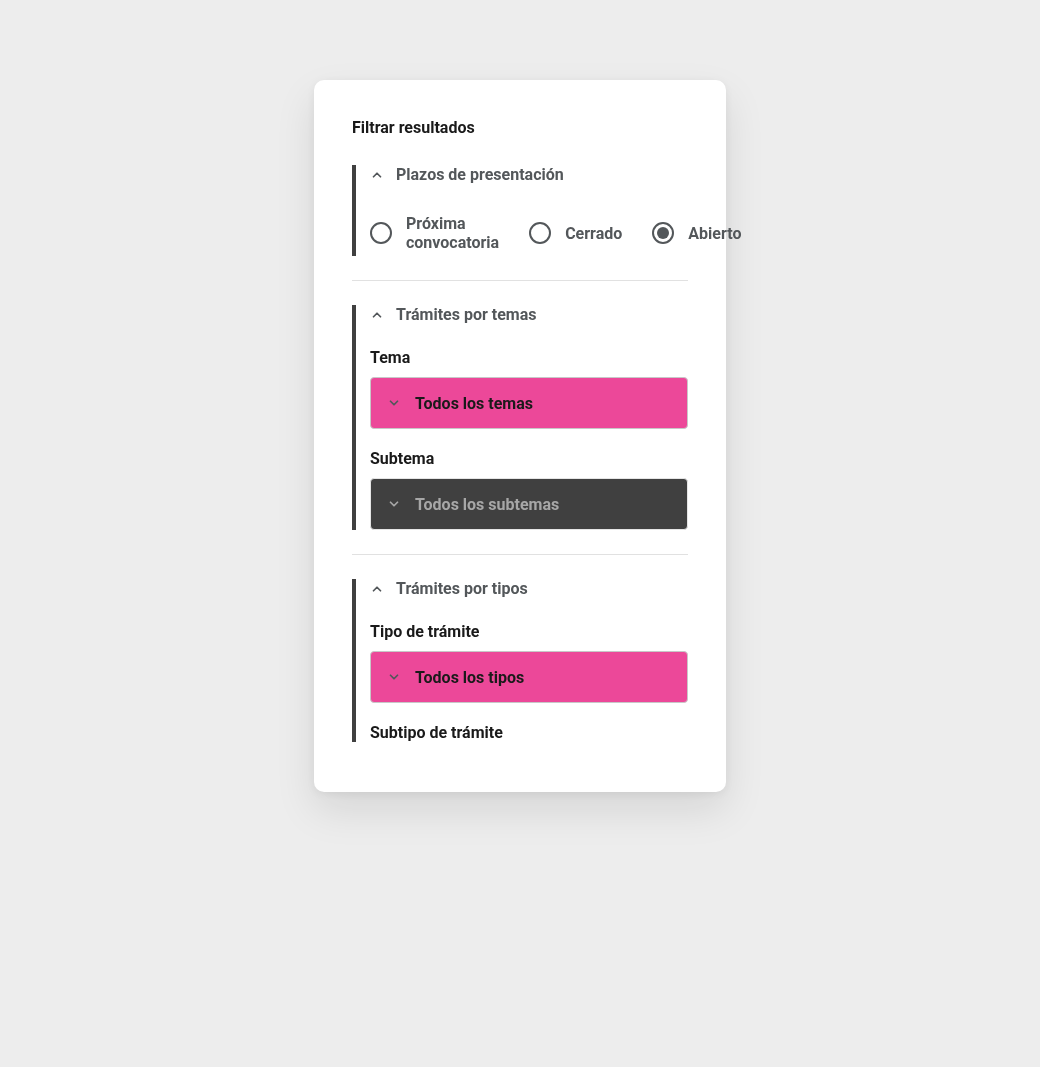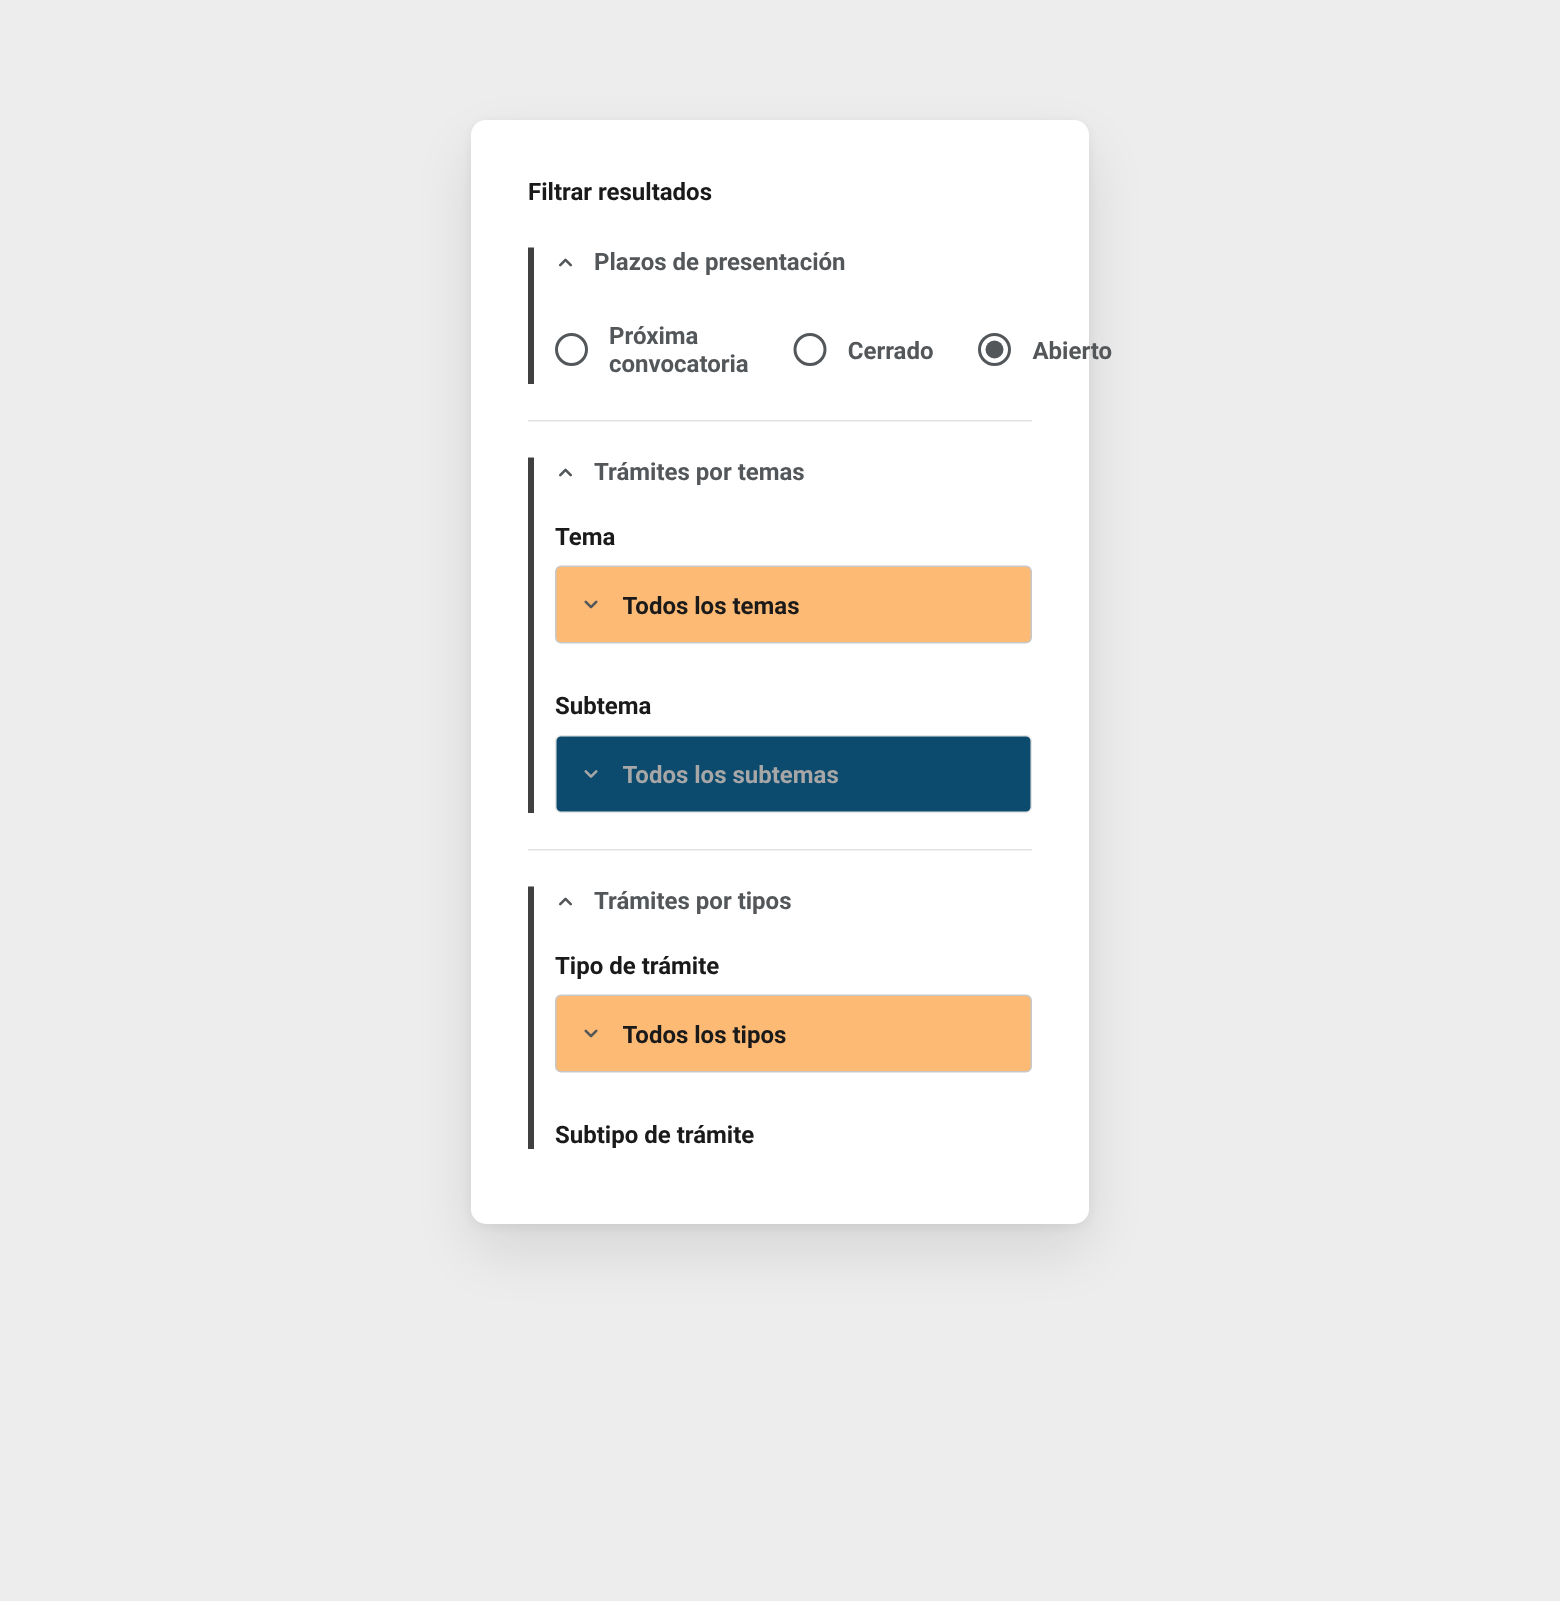--- a/index.html
+++ b/index.html
@@ -92,44 +92,44 @@
   }
   hr.divider {
     border: none;
     border-top: 1px solid #e1e1e1;
     margin: 24px 0;
   }
   .field-group {
     margin-top: 24px;
   }
   .field-group + .field-group {
-    margin-top: 32px;
+    margin-top: 20px;
   }
   .field-label {
     font-size: 16px;
     font-weight: 700;
     color: #1a1a1a;
     margin-bottom: 10px;
     display: block;
   }
   .dropdown {
     width: 100%;
     height: 52px;
     border: 1px solid #c8c8c8;
     border-radius: 4px;
     display: flex;
     align-items: center;
     padding: 0 16px;
     gap: 14px;
     cursor: pointer;
-    background: #fdba74;
+    background: #ec4899;
     user-select: none;
   }
   .dropdown.disabled {
-    background: #0c4a6e;
+    background: #404040;
     border-color: #e5e5e5;
     cursor: default;
   }
   .dropdown-icon {
     color: #53575a;
     display: inline-flex;
     align-items: center;
     justify-content: center;
   }
   .dropdown.disabled .dropdown-icon { color: #a7a7a7; }

